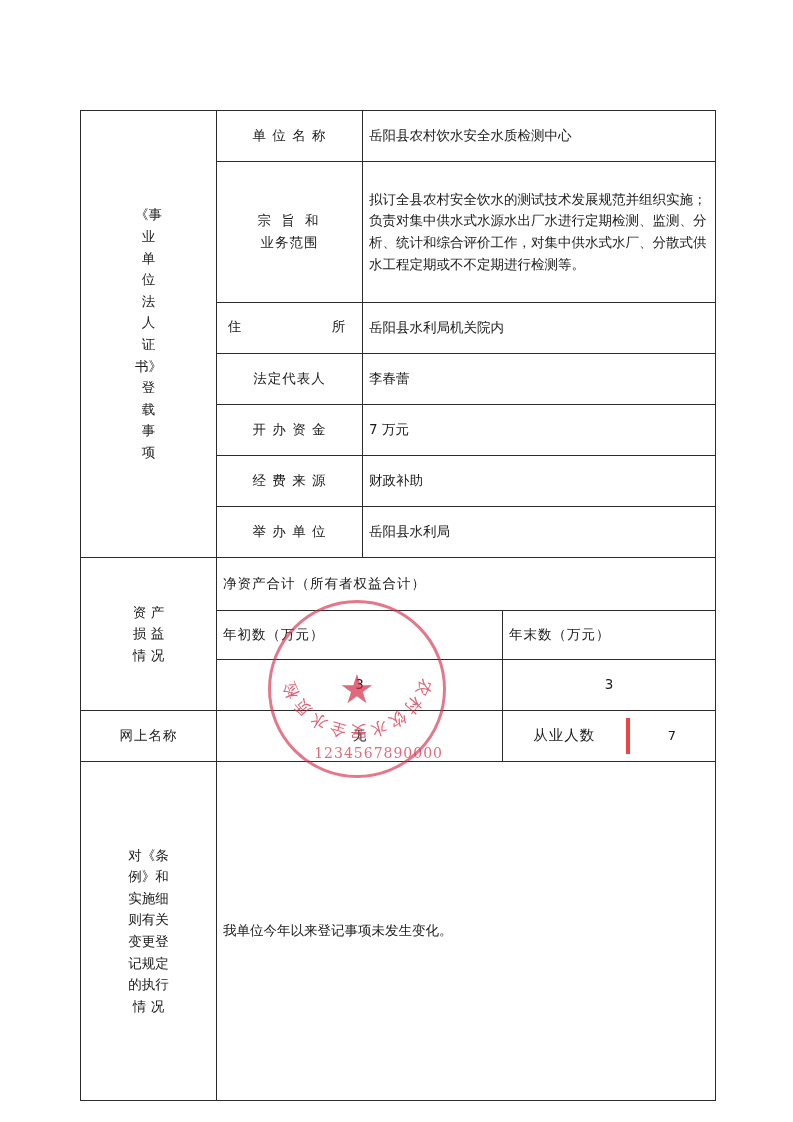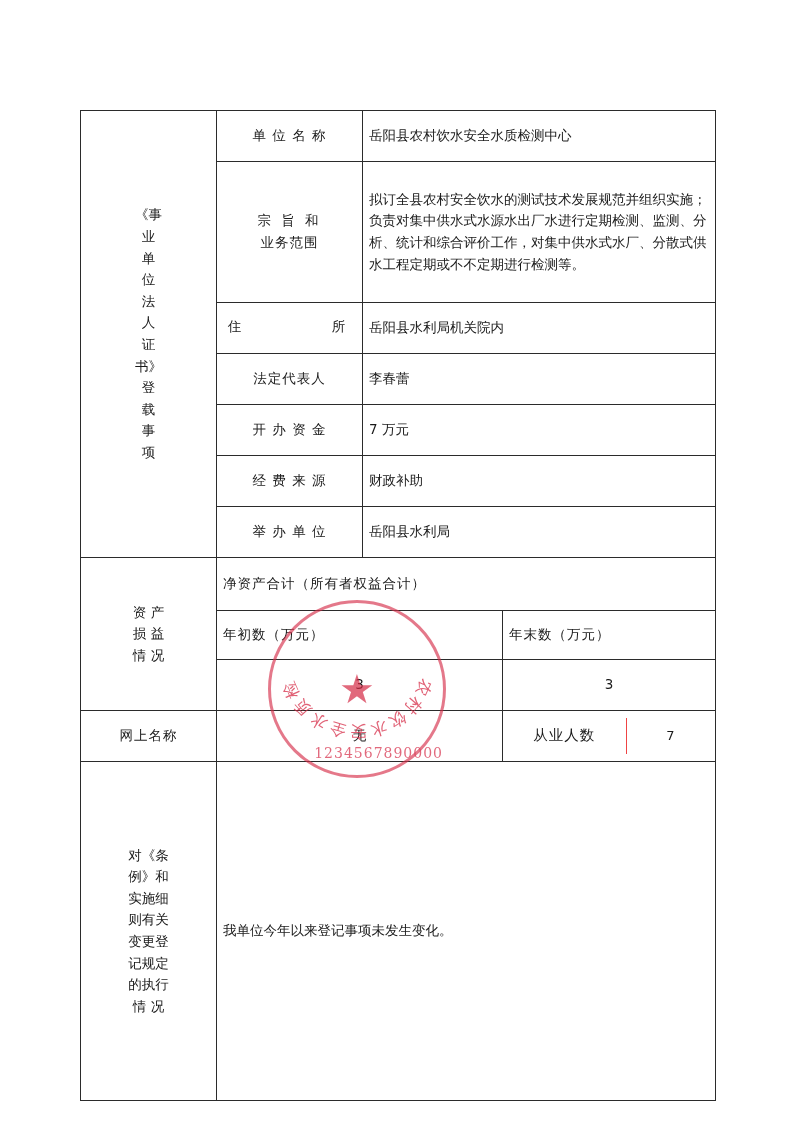--- a/index.html
+++ b/index.html
@@ -233,21 +233,21 @@
         <td class="val-center" style="height:42px">3</td>
       </tr>
 
       <tr>
         <td class="lbl" style="height:42px">网上名称</td>
         <td class="val-center" colspan="2">无</td>
         <td class="lbl" style="padding:0">
           <table style="width:100%;border-collapse:collapse;table-layout:fixed;">
             <tbody>
                 <tr>
-              <td style="border:none;border-right:1px solid #ef4444;text-align:center;font-family:'DejaVu Serif',serif;font-size:14.5px;width:56%;padding:6px 2px;">从业人数</td>
+              <td style="border:none;border-right:4px solid #ef4444;text-align:center;font-family:'DejaVu Serif',serif;font-size:14.5px;width:56%;padding:6px 2px;">从业人数</td>
               <td style="border:none;text-align:center;font-family:'DejaVu Sans',sans-serif;font-size:13px;padding:6px 2px;">7</td>
             </tr>
           </tbody>
             </table>
         </td>
       </tr>
 
       <tr>
         <td class="vstack" style="height:330px">
           <span>对《条</span>

